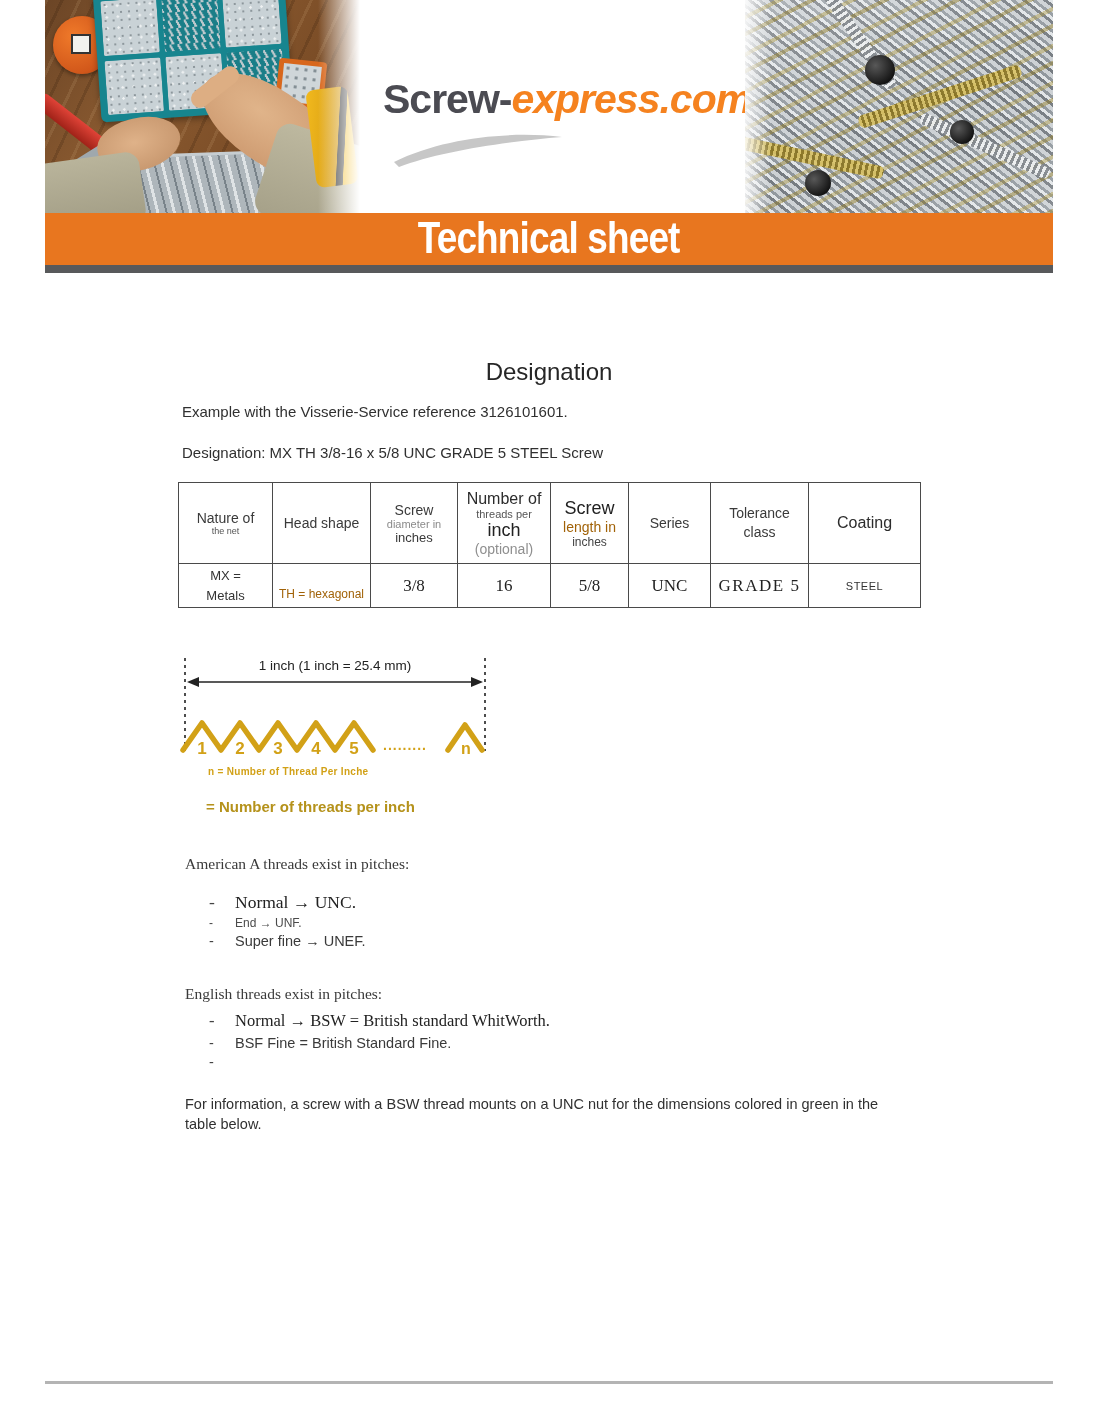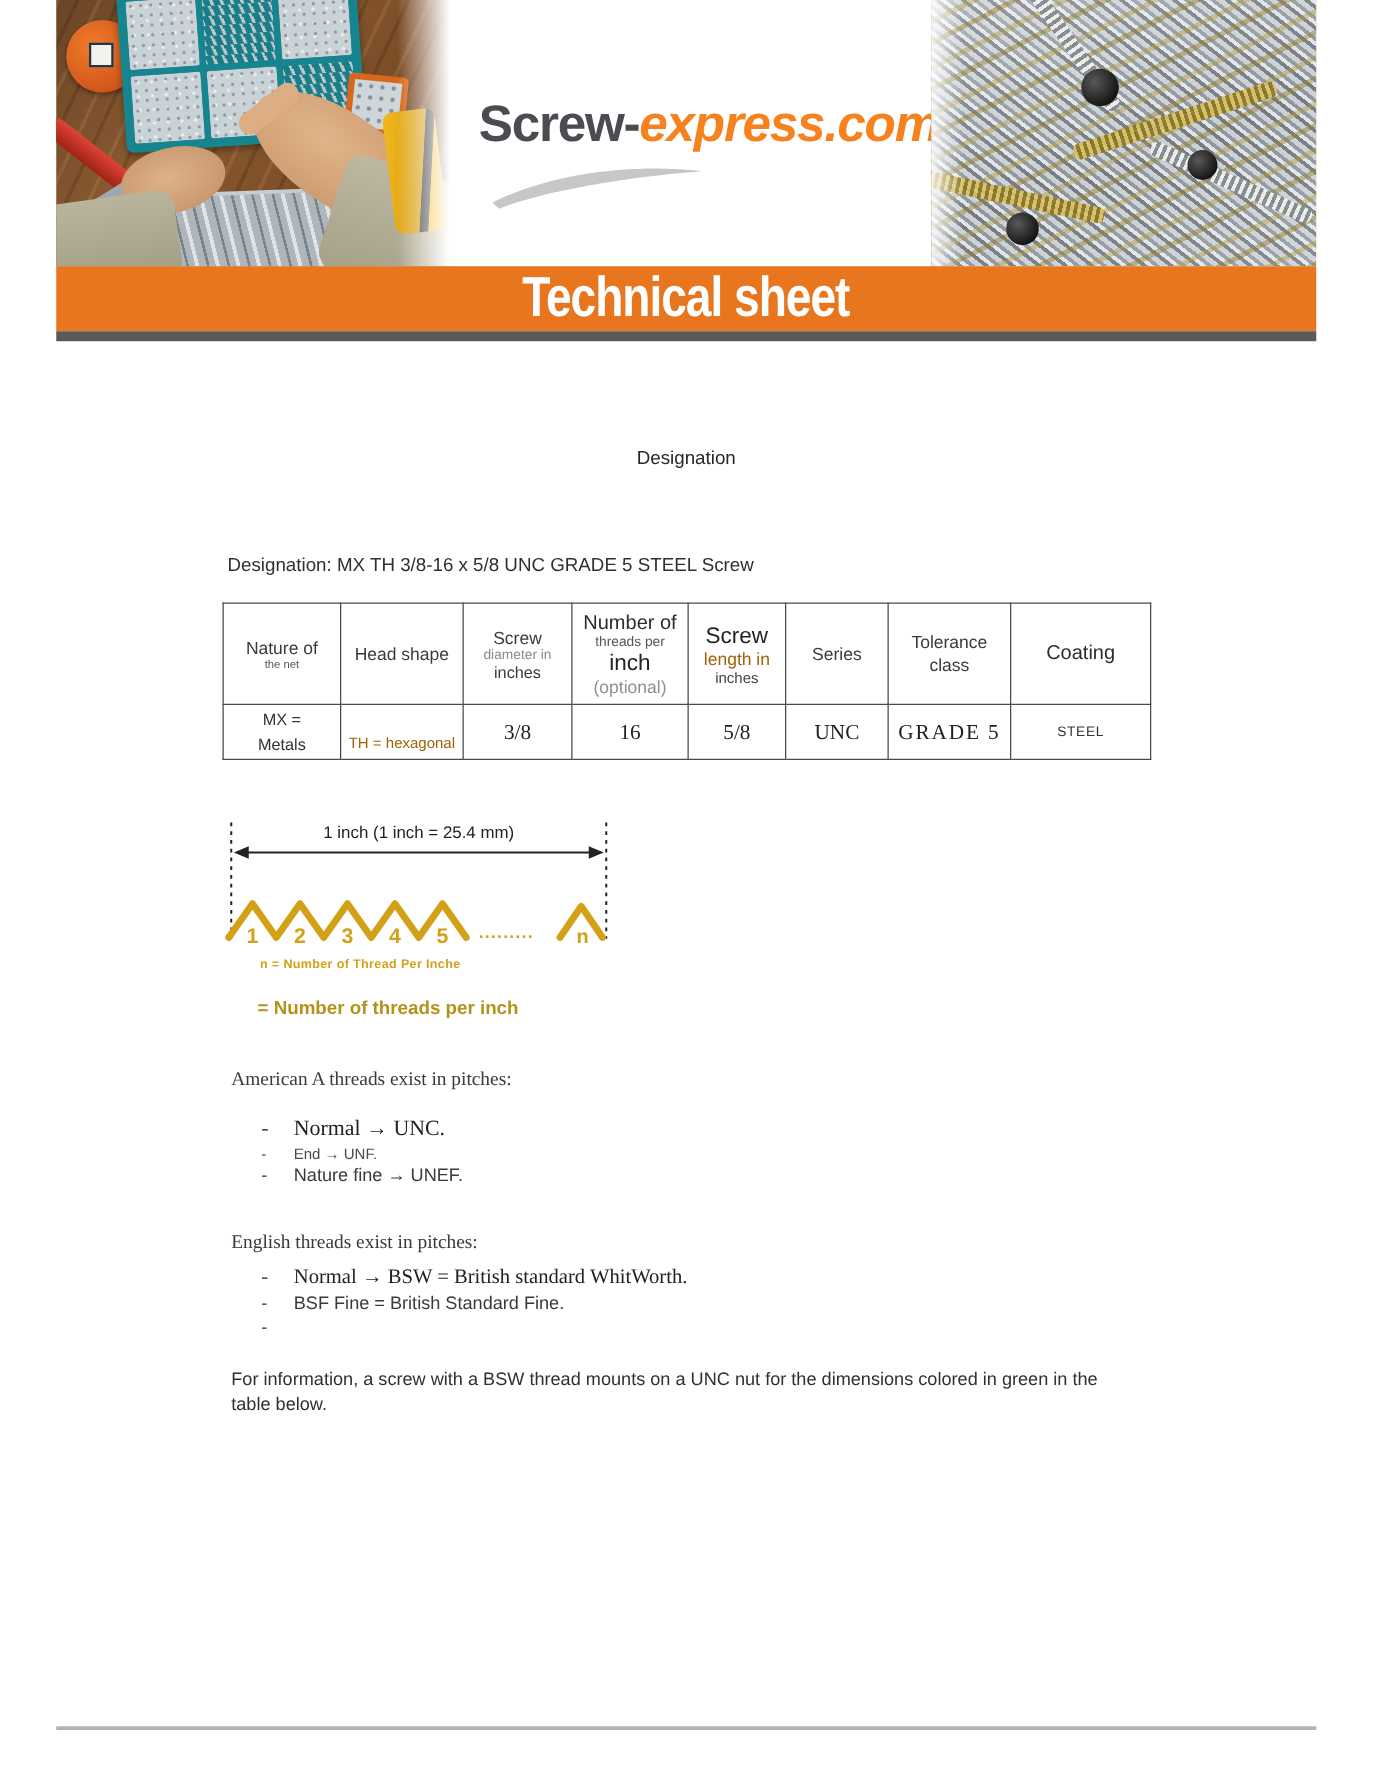--- a/index.html
+++ b/index.html
@@ -70,21 +70,21 @@
   .logo-text { position:absolute; left:383px; top:76px; font-size:41px; font-weight:bold; letter-spacing:-1px; white-space:nowrap; }
   .logo-gray { color:#4b4b52; }
   .logo-orange { color:#f5821f; font-style:italic; }
   .swoosh { position:absolute; left:386px; top:126px; }
   
   .banner { position:absolute; left:45px; top:213px; width:1008px; height:52px; background:#e8761f; text-align:center; }
   .banner-title { display:inline-block; color:#ffffff; font-weight:bold; font-size:45px; line-height:50px;
     letter-spacing:-1px; transform:scaleX(.82); transform-origin:center; }
   .banner-shadow { position:absolute; left:45px; top:265px; width:1008px; height:8px; background:#58595b; }
   
-  .doc-title { position:absolute; left:45px; top:358px; width:1008px; text-align:center; font-size:15px; color:#262626; }
+  .doc-title { position:absolute; left:45px; top:358px; width:1008px; text-align:center; font-size:24px; color:#262626; }
   .p-example { position:absolute; left:182px; top:403px; font-size:15px; color:#303030; }
   .p-designation { position:absolute; left:182px; top:444px; font-size:15px; color:#303030; }
   
   table.spec { position:absolute; left:178px; top:482px; width:742px; border-collapse:collapse; table-layout:fixed;
     color:#333; }
   table.spec th, table.spec td { border:1px solid #4a4a4a; text-align:center; vertical-align:middle; font-weight:normal; padding:2px; }
   table.spec th { height:81px; }
   table.spec td { height:38px; }
   .h-main { font-size:14px; color:#3a3a3a; }
   .h-sub-sm { font-size:9px; color:#555; }
@@ -179,20 +179,21 @@
     <div class="screw-head-dot" style="left:60px; top:170px; width:26px; height:26px;"></div>
     <div class="fade-left"></div>
   </div>
 
   <div class="banner">
     <span class="banner-title">Technical sheet</span>
   </div>
   <div class="banner-shadow"></div>
 
   <div class="doc-title">Designation</div>
+  <div class="p-example">Example with the Visserie-Service reference 3126101601.</div>
   <div class="p-designation">Designation: MX TH 3/8-16 x 5/8 UNC GRADE 5 STEEL Screw</div>
 
   <table class="spec">
     <colgroup>
       <col style="width:94px">
         <col style="width:98px">
         <col style="width:87px">
         <col style="width:93px">
       <col style="width:78px">
         <col style="width:82px">
@@ -276,21 +277,21 @@
     <li class="bullet-item bi-serif-lg">
       <span class="dash">-</span>
       <span>Normal → UNC.</span>
     </li>
     <li class="bullet-item bi-sans-sm">
       <span class="dash">-</span>
       <span>End → UNF.</span>
     </li>
     <li class="bullet-item bi-sans-md">
       <span class="dash">-</span>
-      <span>Nature fine → UNEF.</span>
+      <span>Super fine → UNEF.</span>
     </li>
   </ul>
 
   <div class="sec-heading h-english">English threads exist in pitches:</div>
   <ul class="bullet-list list-english">
     <li class="bullet-item bi-serif-md">
       <span class="dash">-</span>
       <span>Normal → BSW = British standard WhitWorth.</span>
     </li>
     <li class="bullet-item bi-sans-md">

